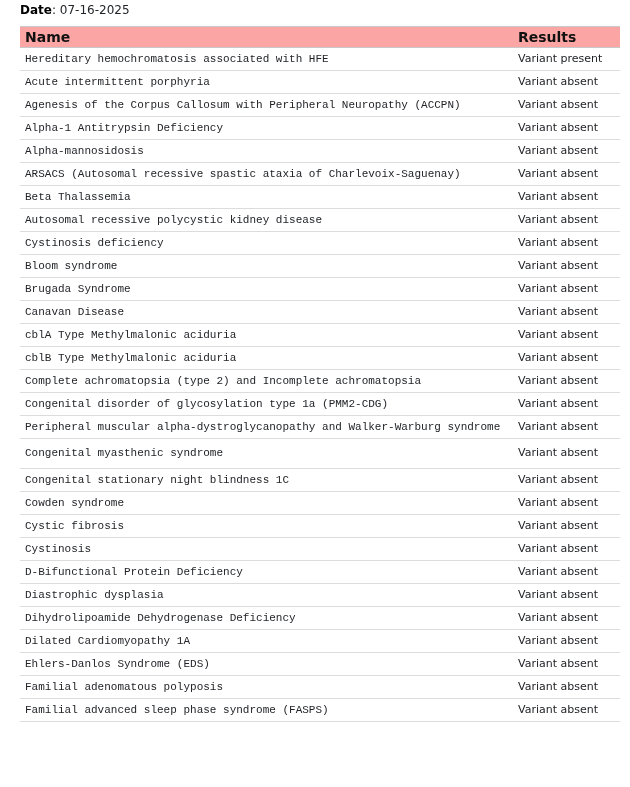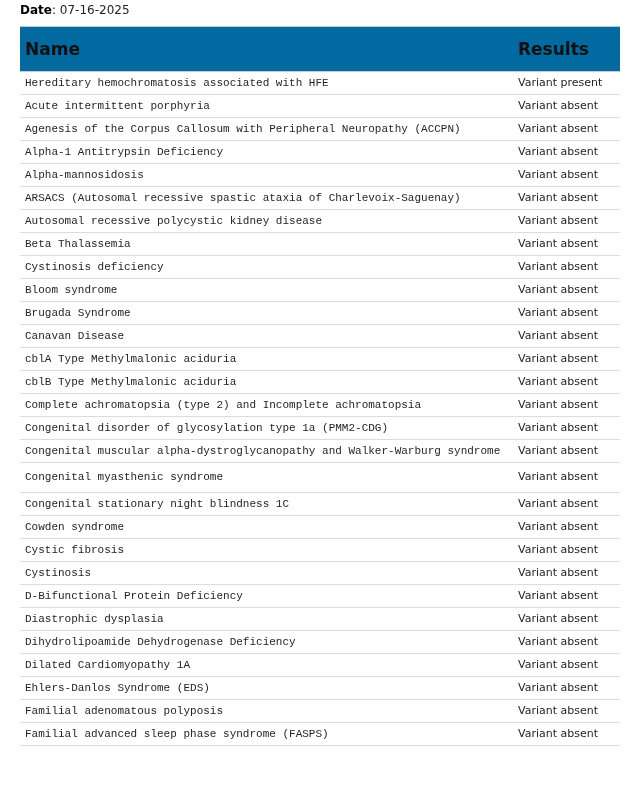--- a/index.html
+++ b/index.html
@@ -25,29 +25,29 @@
   table.results-table {
     width: 600px;
     margin-left: 20px;
     border-collapse: collapse;
     table-layout: fixed;
     font-size: 11px;
   }
   col.col-name-w { width: 498px; }
   col.col-results-w { width: 102px; }
   thead th {
-    background: #0369a1;
+    background: #fca5a5;
     border-top: 1px solid #c9c9c9;
     border-bottom: 1px solid #c9c9c9;
     font-weight: bold;
     color: #111111;
     text-align: left;
-    font-size: 17px;
+    font-size: 14px;
     line-height: 12px;
-    padding: 16px 0;
+    padding: 4px 0;
   }
   thead th.col-name { padding-left: 5px; }
   tbody td {
     border-bottom: 1px solid #dcdcdc;
     font-size: 11px;
     line-height: 12px;
     color: #222428;
     padding: 5px 0;
     vertical-align: middle;
     overflow: hidden;
@@ -102,30 +102,30 @@
     <td class="cell-name">Alpha-mannosidosis</td>
     <td class="cell-result">Variant absent</td>
   </tr>
 
   <tr>
     <td class="cell-name">ARSACS (Autosomal recessive spastic ataxia of Charlevoix-Saguenay)</td>
     <td class="cell-result">Variant absent</td>
   </tr>
 
   <tr>
+    <td class="cell-name">Beta Thalassemia</td>
+    <td class="cell-result">Variant absent</td>
+  </tr>
+
+  <tr>
     <td class="cell-name">Autosomal recessive polycystic kidney disease</td>
     <td class="cell-result">Variant absent</td>
   </tr>
 
   <tr>
-    <td class="cell-name">Beta Thalassemia</td>
-    <td class="cell-result">Variant absent</td>
-  </tr>
-
-  <tr>
     <td class="cell-name">Cystinosis deficiency</td>
     <td class="cell-result">Variant absent</td>
   </tr>
 
 
   <tr>
     <td class="cell-name">Bloom syndrome</td>
     <td class="cell-result">Variant absent</td>
   </tr>
 
@@ -154,21 +154,21 @@
     <td class="cell-name">Complete achromatopsia (type 2) and Incomplete achromatopsia</td>
     <td class="cell-result">Variant absent</td>
   </tr>
 
   <tr>
     <td class="cell-name">Congenital disorder of glycosylation type 1a (PMM2-CDG)</td>
     <td class="cell-result">Variant absent</td>
   </tr>
 
   <tr>
-    <td class="cell-name">Congenital muscular alpha-dystroglycanopathy and Walker-Warburg syndrome</td>
+    <td class="cell-name">Peripheral muscular alpha-dystroglycanopathy and Walker-Warburg syndrome</td>
     <td class="cell-result">Variant absent</td>
   </tr>
 
   <tr>
     <td class="cell-name">Congenital myasthenic syndrome</td>
     <td class="cell-result">Variant absent</td>
   </tr>
 
   <tr>
     <td class="cell-name">Congenital stationary night blindness 1C</td>

